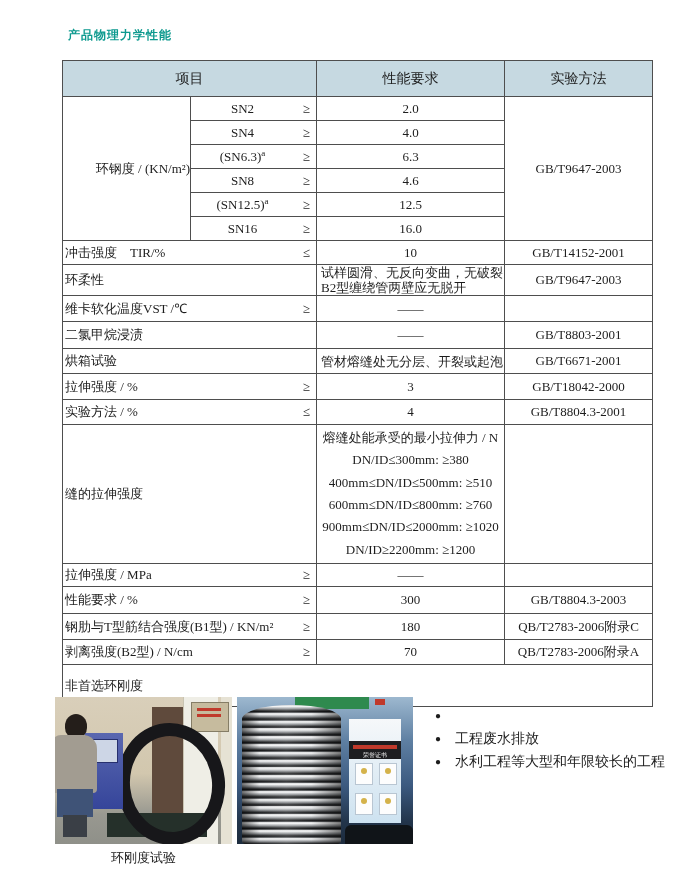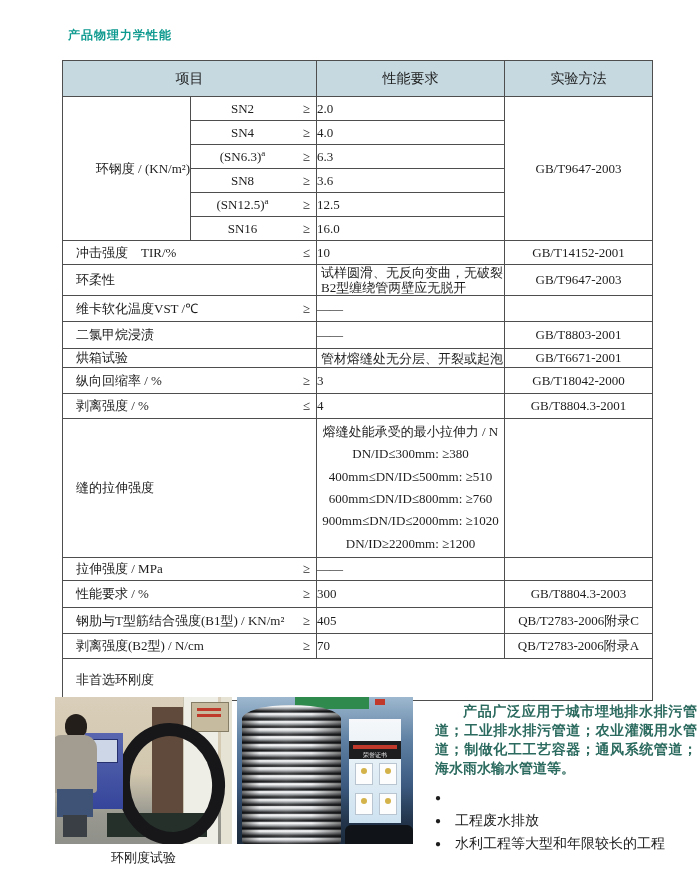--- a/index.html
+++ b/index.html
@@ -6,26 +6,26 @@
   body{width:699px;height:873px;background:#ffffff;position:relative;overflow:hidden;
        font-family:"Liberation Sans","DejaVu Sans",sans-serif;}
   .page-title{position:absolute;left:68px;top:27px;font-size:12px;font-weight:bold;
        color:#0e9a8f;letter-spacing:1px;}
   
   .spec-table{position:absolute;left:62px;top:60px;width:590px;border-collapse:collapse;
        table-layout:fixed;font-family:Liberation Serif, serif;
        font-size:13px;color:#1d1d1d;}
   .spec-table th,.spec-table td{border:1px solid #4e4e4e;padding:0;overflow:hidden;}
   .spec-table th{background:#c6d9e1;font-weight:normal;font-size:14px;height:35px;text-align:center;}
-  td.label-cell{text-align:left;padding-left:13px;position:relative;}
+  td.label-cell{text-align:left;padding-left:2px;position:relative;}
   td.center-cell{text-align:right;}
   span.op{position:absolute;right:6px;top:50%;transform:translateY(-50%);font-size:13px;}
   td.grade-cell{text-align:center;position:relative;padding-right:22px;margin-top:8px;}
   td.grade-cell sup{font-size:9px;}
-  td.val{}
+  td.val{text-align:center;}
   td.val-left{text-align:left;padding-left:4px;line-height:15px;font-size:13px;}
   td.method{text-align:center;font-size:13px;}
   td.seam-cell div{line-height:22.4px;text-align:center;}
   
   .photo{position:absolute;overflow:hidden;}
   .photo *{position:absolute;}
   #photo-left{left:55px;top:697px;width:177px;height:147px;
       background:linear-gradient(180deg,#d9cfba 0%,#d2c7ae 52%,#989890 80%,#8f9089 100%);}
   .pl-door{left:97px;top:10px;width:38px;height:110px;background:#5f4a3c;}
   .pl-col{left:128px;top:0;width:34px;height:147px;background:#efeee6;border-left:1px solid #c9c4b2;}
@@ -100,21 +100,21 @@
   <tr style="height:24px">
     <td class="grade-cell"><span>SN4</span><sup></sup><span class="op">≥</span></td>
     <td class="val">4.0</td>
   </tr>
   <tr style="height:24px">
     <td class="grade-cell"><span>(SN6.3)</span><sup>a</sup><span class="op">≥</span></td>
     <td class="val">6.3</td>
   </tr>
   <tr style="height:24px">
     <td class="grade-cell"><span>SN8</span><sup></sup><span class="op">≥</span></td>
-    <td class="val">3.6</td>
+    <td class="val">4.6</td>
   </tr>
   <tr style="height:24px">
     <td class="grade-cell"><span>(SN12.5)</span><sup>a</sup><span class="op">≥</span></td>
     <td class="val">12.5</td>
   </tr>
   <tr style="height:24px">
     <td class="grade-cell"><span>SN16</span><sup></sup><span class="op">≥</span></td>
     <td class="val">16.0</td>
   </tr>
 
@@ -134,32 +134,32 @@
   <tr style="height:26px">
     <td colspan="2" class="label-cell"><span>维卡软化温度VST /℃</span><span class="op">≥</span></td>
     <td class="val">——</td>
     <td class="method"></td>
   </tr>
   <tr style="height:27px">
     <td colspan="2" class="label-cell"><span>二氯甲烷浸渍</span></td>
     <td class="val">——</td>
     <td class="method">GB/T8803-2001</td>
   </tr>
-  <tr style="height:19px">
+  <tr style="height:25px">
     <td colspan="2" class="label-cell"><span>烘箱试验</span></td>
     <td class="val-left">管材熔缝处无分层、开裂或起泡</td>
     <td class="method">GB/T6671-2001</td>
   </tr>
   <tr style="height:26px">
-    <td colspan="2" class="label-cell"><span>纵向回缩率 / %</span><span class="op">≥</span></td>
+    <td colspan="2" class="label-cell"><span>拉伸强度 / %</span><span class="op">≥</span></td>
     <td class="val">3</td>
     <td class="method">GB/T18042-2000</td>
   </tr>
   <tr style="height:25px">
-    <td colspan="2" class="label-cell"><span>剥离强度 / %</span><span class="op">≤</span></td>
+    <td colspan="2" class="label-cell"><span>实验方法 / %</span><span class="op">≤</span></td>
     <td class="val">4</td>
     <td class="method">GB/T8804.3-2001</td>
   </tr>
 
   <tr style="height:139px">
     <td colspan="2" class="label-cell"><span>缝的拉伸强度</span></td>
     <td class="seam-cell">
       <div>熔缝处能承受的最小拉伸力 / N</div>
       <div>DN/ID≤300mm: ≥380</div>
       <div>400mm≤DN/ID≤500mm: ≥510</div>
@@ -175,21 +175,21 @@
     <td class="val">——</td>
     <td class="method"></td>
   </tr>
   <tr style="height:27px">
     <td colspan="2" class="label-cell"><span>性能要求 / %</span><span class="op">≥</span></td>
     <td class="val">300</td>
     <td class="method">GB/T8804.3-2003</td>
   </tr>
   <tr style="height:26px">
     <td colspan="2" class="label-cell"><span>钢肋与T型筋结合强度(B1型) / KN/m²</span><span class="op">≥</span></td>
-    <td class="val">405</td>
+    <td class="val">180</td>
     <td class="method">QB/T2783-2006附录C</td>
   </tr>
   <tr style="height:25px">
     <td colspan="2" class="label-cell"><span>剥离强度(B2型) / N/cm</span><span class="op">≥</span></td>
     <td class="val">70</td>
     <td class="method">QB/T2783-2006附录A</td>
   </tr>
   <tr style="height:42px">
     <td colspan="4" class="label-cell">非首选环刚度</td>
   </tr>
@@ -232,21 +232,20 @@
       <i></i>
     </div>
   <div class="pr-rings"></div>
   <div class="pr-pipe"></div>
   <div class="pr-pipe-shade"></div>
 </div>
 
 <div class="photo-caption">环刚度试验</div>
 
 <div class="scope">
-  <div class="scope-paragraph">产品广泛应用于城市埋地排水排污管道；工业排水排污管道；农业灌溉用水管道；制做化工工艺容器；通风系统管道；海水雨水输水管道等。</div>
   <div class="scope-bullets">
     <div class="scope-bullet">
       <span class="bullet-marker">●</span>
     </div>
     <div class="scope-bullet">
       <span class="bullet-marker">●</span>
       <span>工程废水排放</span>
     </div>
     <div class="scope-bullet">
       <span class="bullet-marker">●</span>

